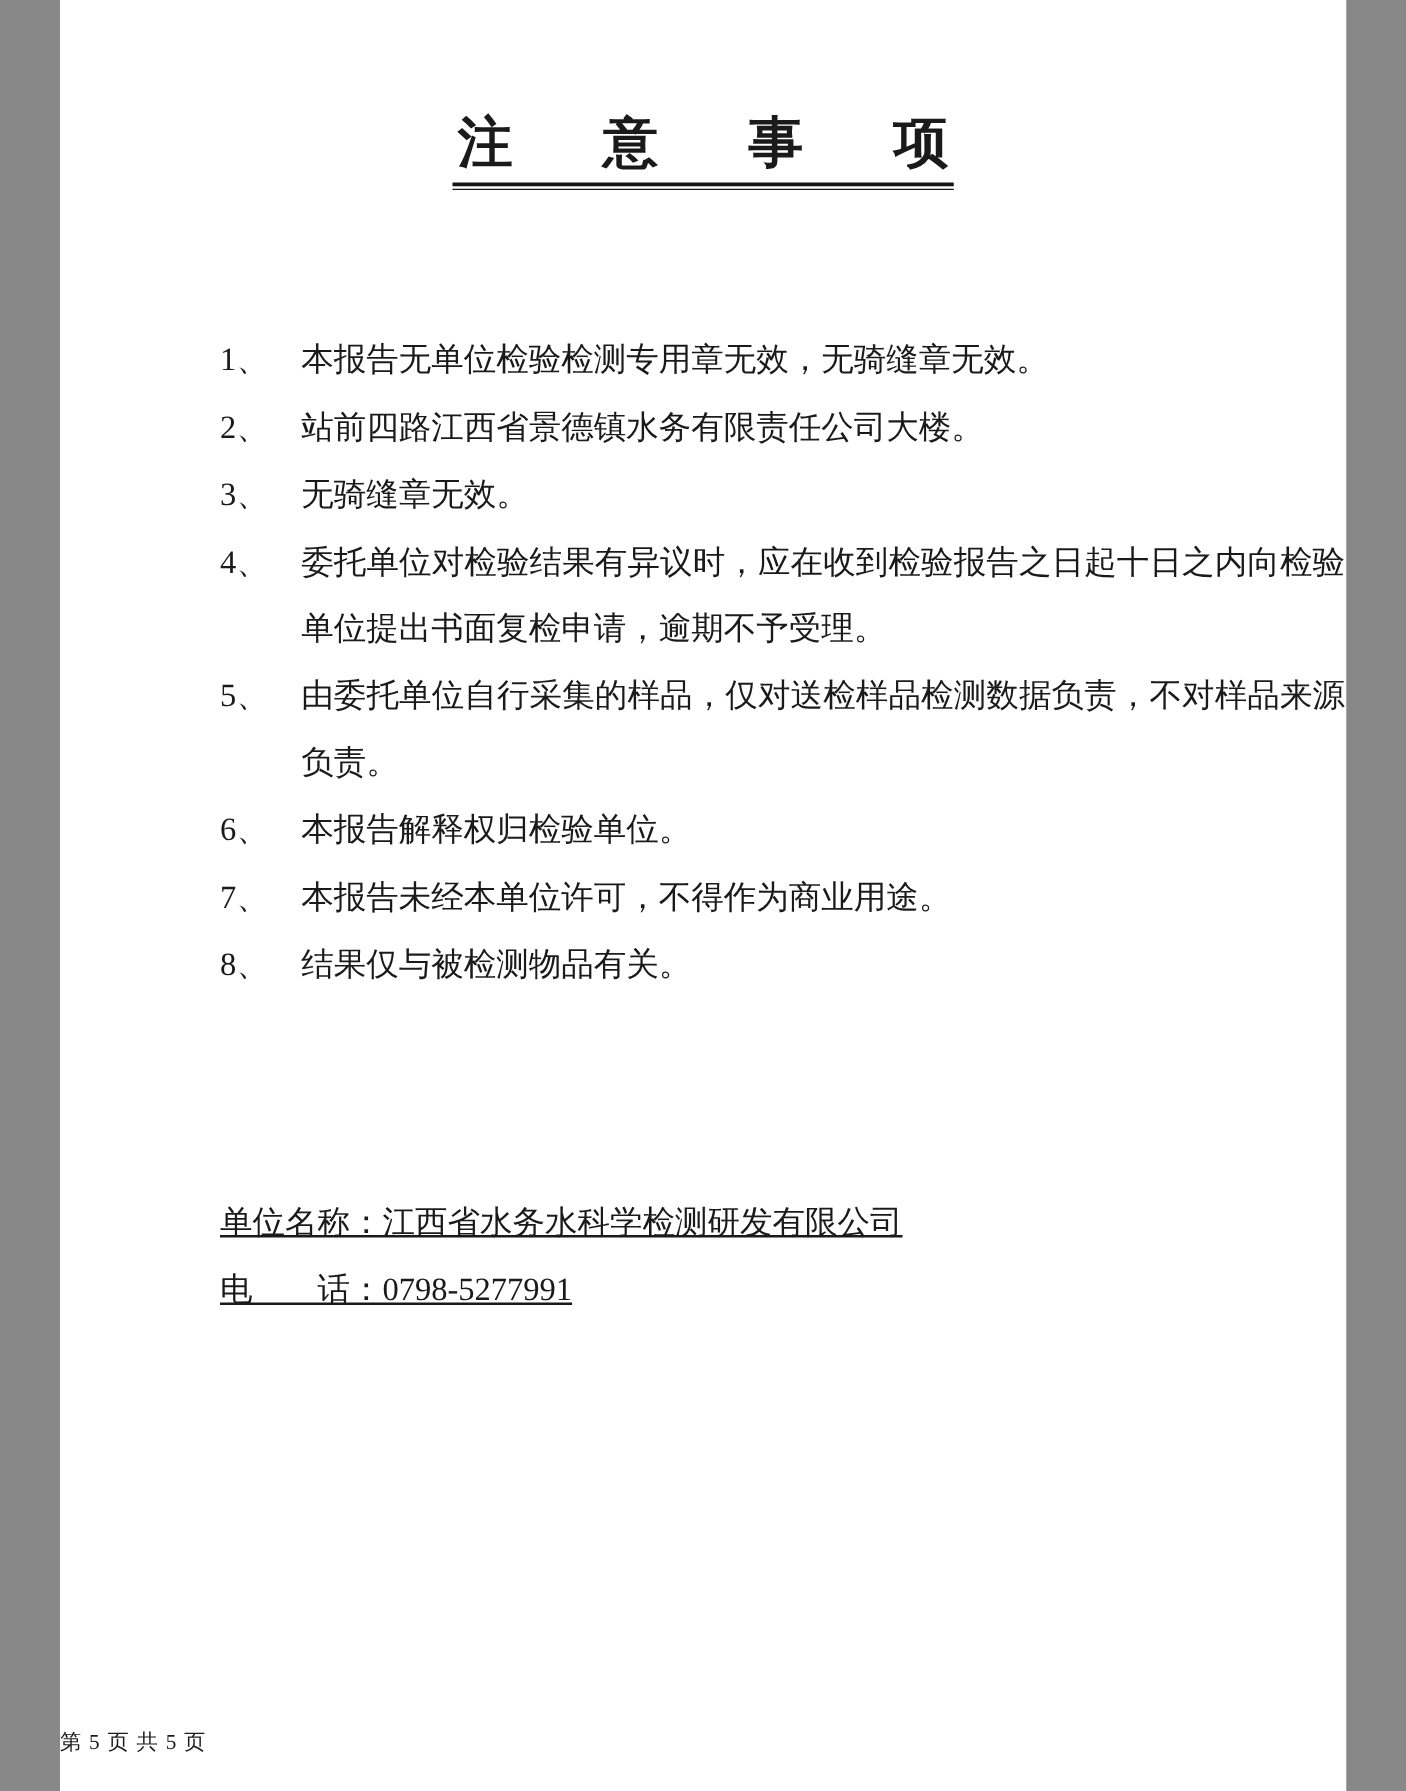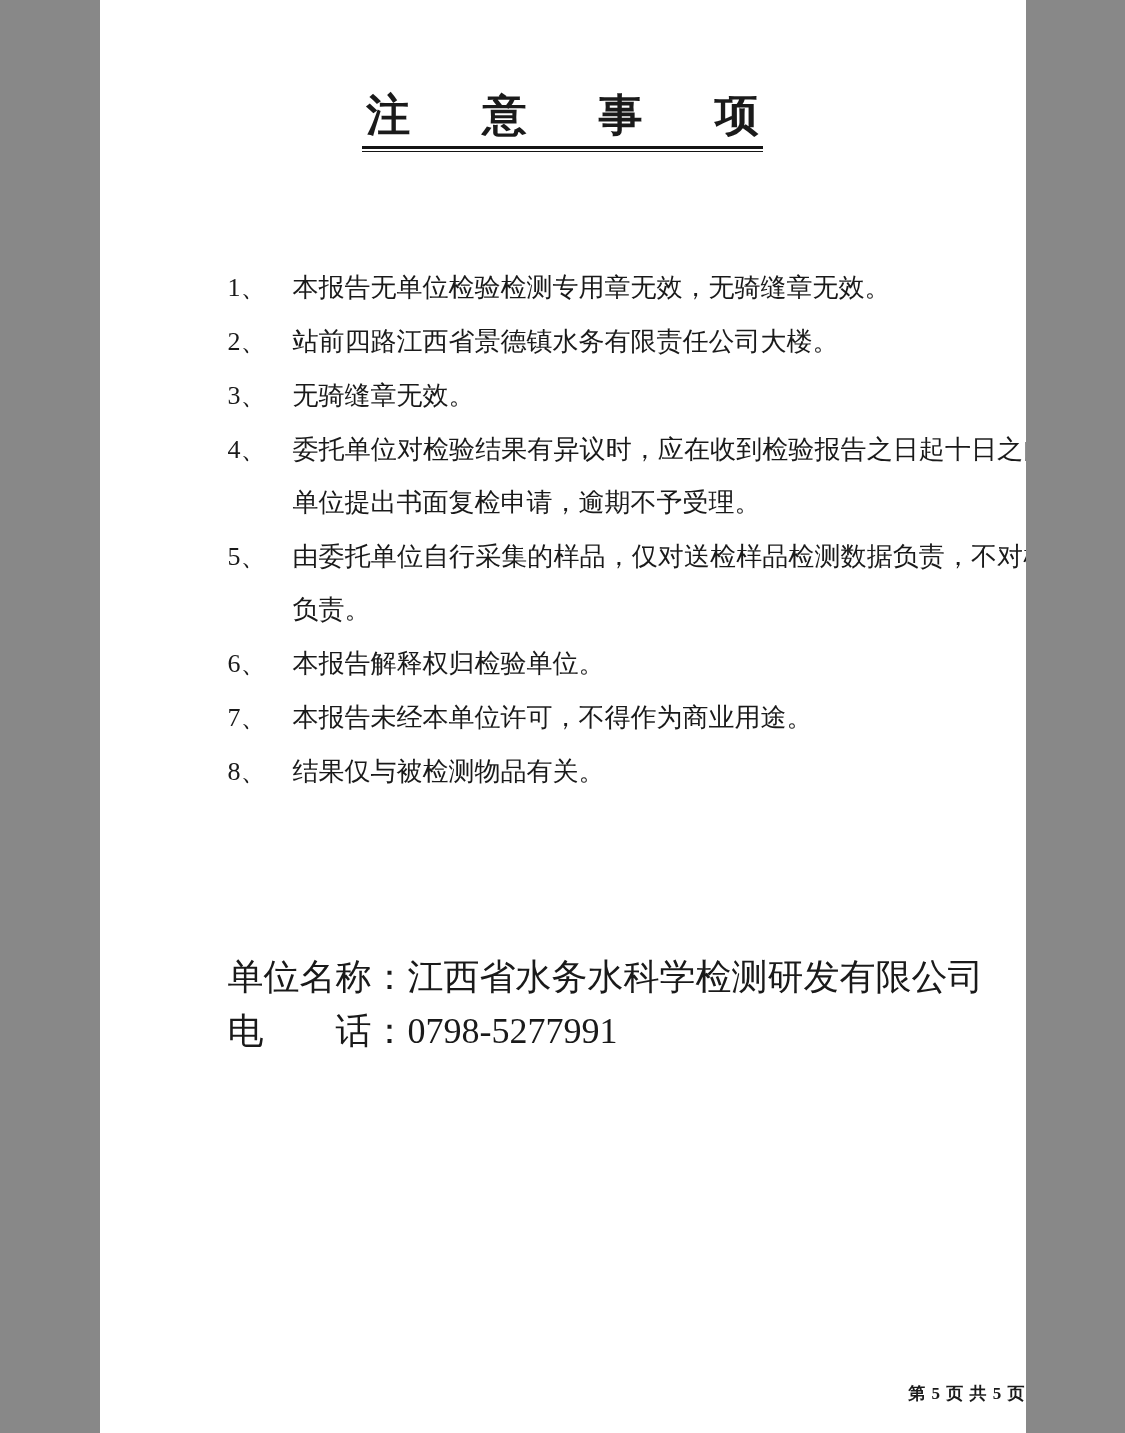--- a/index.html
+++ b/index.html
@@ -1,18 +1,18 @@
 <!DOCTYPE html>
 <html><head>
 <meta charset="utf-8">
 <style>
   html, body { margin: 0; padding: 0; background: #888; }
   .page {
     position: relative;
-    width: 926px;
+    width: 1029px;
     height: 1433px;
     margin: 0 auto;
     background: #ffffff;
     overflow: hidden;
     font-family: "Liberation Serif", "DejaVu Serif", serif;
     color: #1a1a1a;
   }
 
   
   .title-wrap {
@@ -50,39 +50,39 @@
     display: flex;
     margin-bottom: 1px;
   }
   .note-num { flex: 0 0 37px; width: 37px; }
   .note-text { flex: 1; text-align: justify; text-justify: inter-ideograph; margin-left: 28px; }
 
   
   .company {
     margin: 153px 0 0 128px;
     width: 900px;
-    font-size: 36px;
+    font-size: 26px;
     line-height: 53px;
+    text-decoration: underline;
   }
   .info-row {
     padding-left: 39px;
     text-indent: -39px;
     margin-bottom: 1px;
   }
 
   
   .footer {
     position: absolute;
     left: 0;
     top: 1382px;
     width: 100%;
-    text-align: right;
+    text-align: left;
     font-size: 17px;
     letter-spacing: 1px;
-    font-weight: bold;
   }
 
   
   .seal { position: absolute; left: 0; top: 0; width: 100%; height: 100%; pointer-events: none; }
   .seal-ring {
     position: absolute;
     left: 1066px;  
     top: 739px;    
     width: 134px;
     height: 134px;

